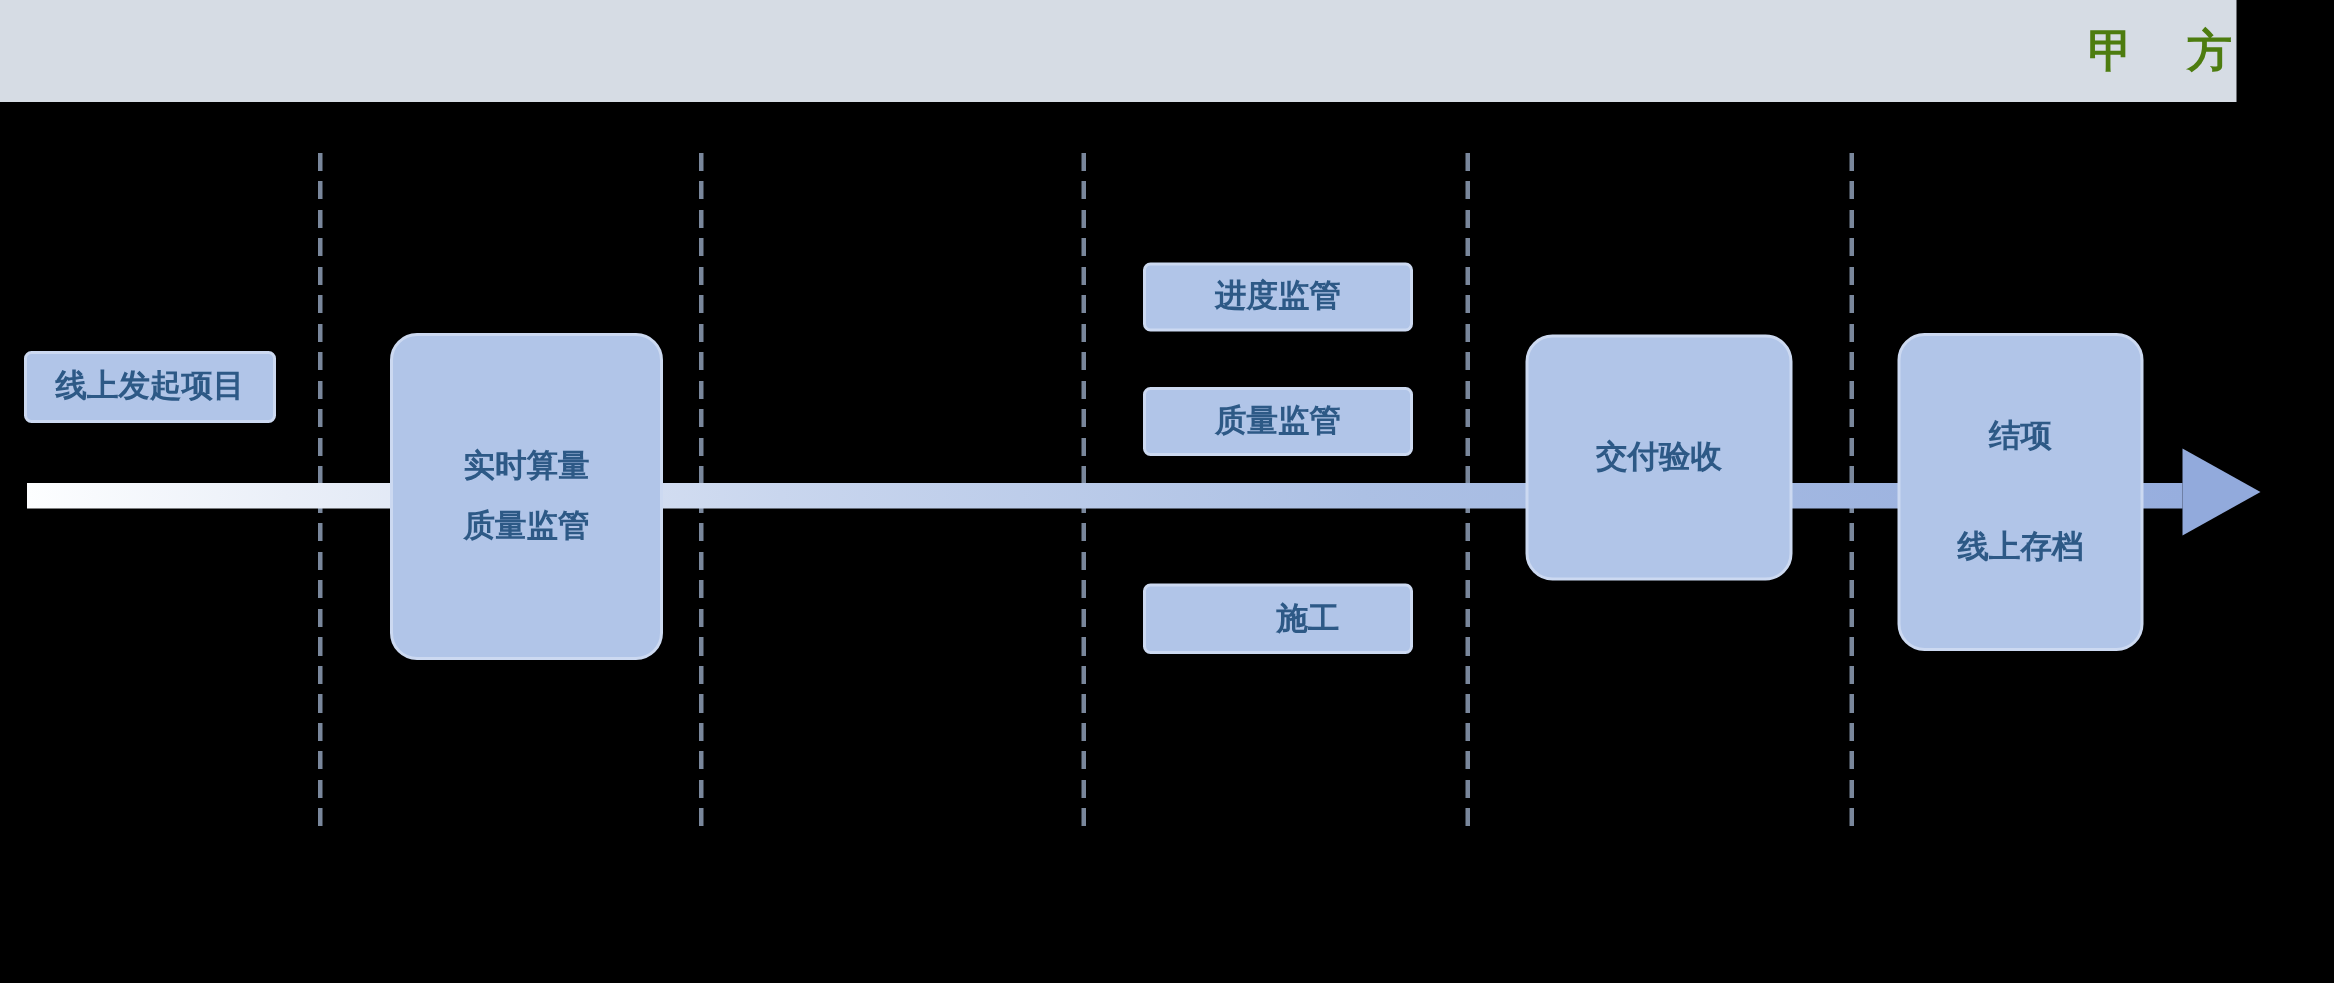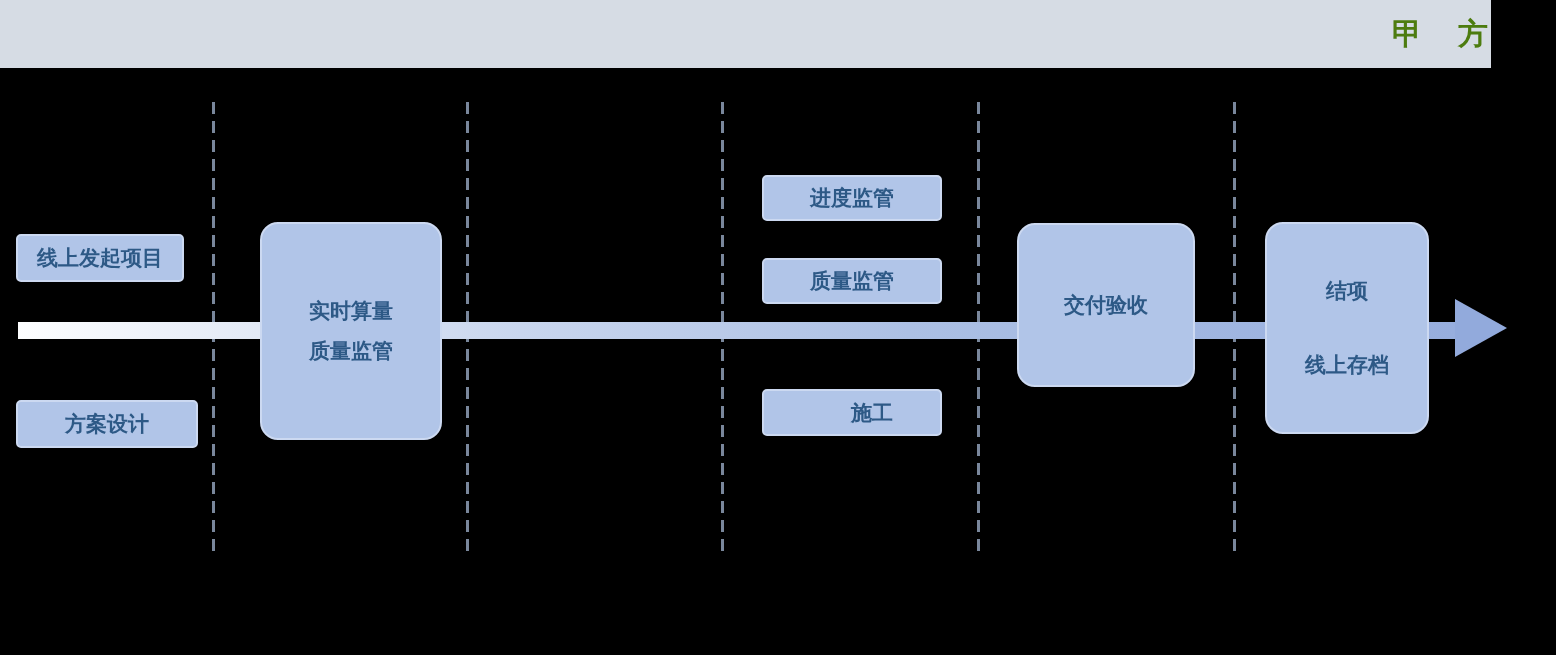--- a/index.html
+++ b/index.html
@@ -118,23 +118,20 @@
   <div class="vdash vd4"></div>
   <div class="vdash vd5"></div>
 
   <div class="arrow-band"></div>
   <div class="arrow-head"></div>
 
   <div class="pbox small b-initiate">
     <span>线上发起项目</span>
   </div>
 
-  <div class="pbox small b-design">
-    <span>方案设计</span>
-  </div>
 
   <div class="pbox big b-costing">
     <span>实时算量</span>
     <span>质量监管</span>
   </div>
 
 
   <div class="pbox small b-progress">
     <span>进度监管</span>
   </div>

